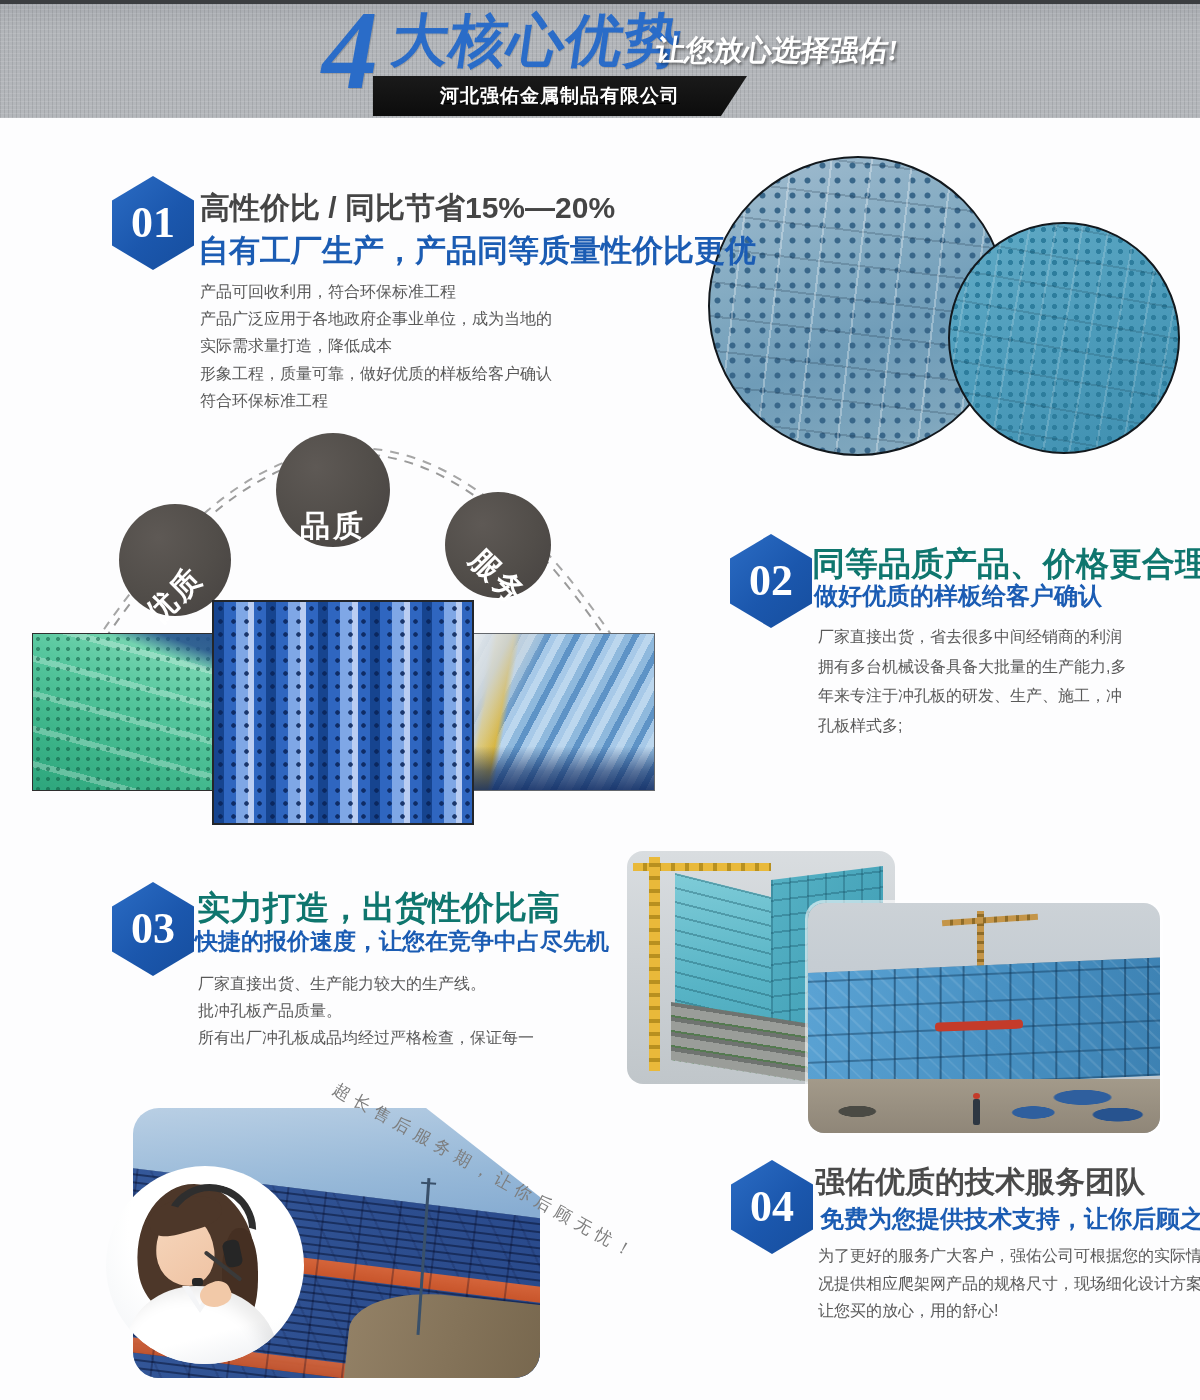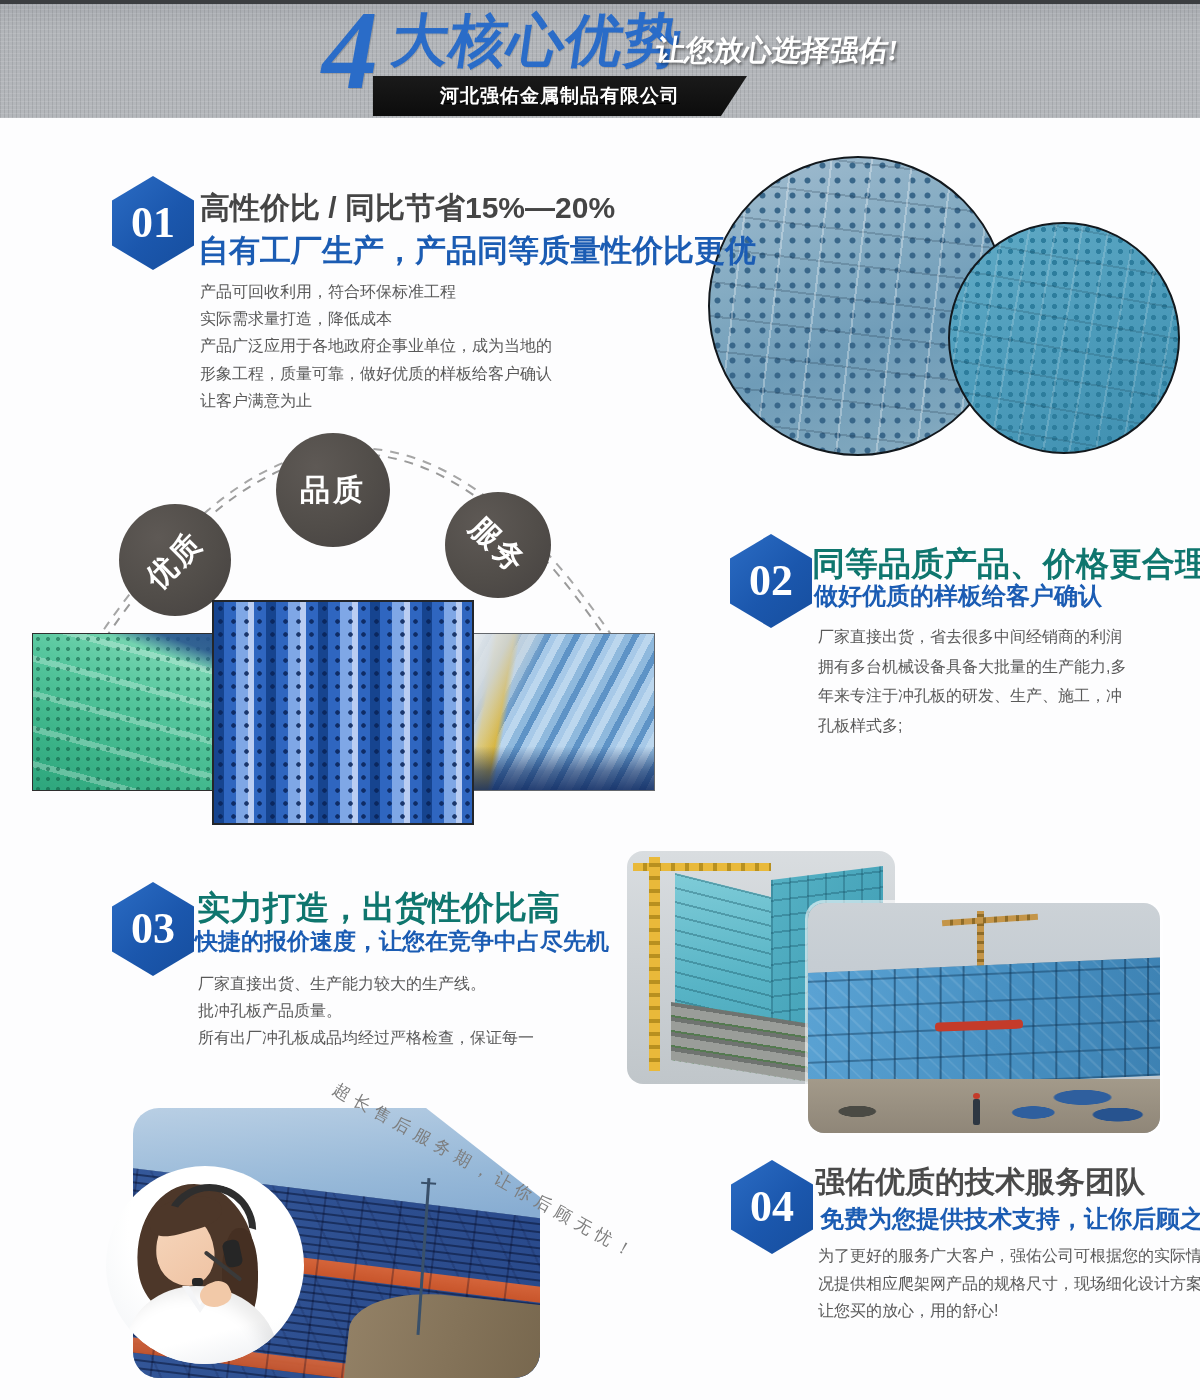--- a/index.html
+++ b/index.html
@@ -42,21 +42,21 @@
   .sec-sub{position:absolute;color:#1b5cb3;font-weight:700;white-space:nowrap;
     font-family:"Liberation Serif","DejaVu Serif",serif;z-index:5;}
   .sec-body{position:absolute;color:#595959;font-size:16px;line-height:1.7;z-index:5;}
   .sec-body p{margin:0;}
   .lh185{line-height:1.85;}
 
   
   .arc-svg{position:absolute;left:0;top:0;z-index:1;}
   .vcircle{position:absolute;border-radius:50%;z-index:3;
     background:radial-gradient(circle at 35% 30%,#5e5955 0%,#514d49 55%,#454140 100%);
-    color:#fff;display:flex;align-items:center;justify-content:center;
+    color:#fff;display:flex;align-items:flex-end;justify-content:center;
     font-weight:700;font-size:30px;letter-spacing:3px;}
   .vcircle .rot-up{transform:rotate(-45deg);}
   .vcircle .rot-down{transform:rotate(45deg);}
 
   
   .panel-circle{position:absolute;border-radius:50%;border:2px solid #12181d;}
   .pc-big{left:708px;top:156px;width:296px;height:296px;z-index:1;
     background:
       repeating-linear-gradient(97deg, rgba(255,255,255,.30) 0 2px, transparent 2px 40px),
       repeating-linear-gradient(7deg, rgba(20,40,60,.20) 0 2px, transparent 2px 34px),
@@ -195,24 +195,24 @@
     <path d="M 76 672 Q 356 222 638 676" fill="none" stroke="#a6a6a6" stroke-width="2" stroke-dasharray="9 8"></path>
   </svg>
 
   <div class="hex" style="left:112px;top:176px;">
     <span>01</span>
   </div>
   <div class="sec-title sans30" style="left:200px;top:188px;">高性价比 / 同比节省15%—20%</div>
   <div class="sec-sub" style="left:198px;top:230px;font-size:31px;">自有工厂生产，产品同等质量性价比更优</div>
   <div class="sec-body" style="left:200px;top:278px;width:445px;">
     <p>产品可回收利用，符合环保标准工程</p>
+    <p>产品广泛应用于各地政府企事业单位，成为当地的</p>
     <p>实际需求量打造，降低成本</p>
-    <p>产品广泛应用于各地政府企事业单位，成为当地的</p>
     <p>形象工程，质量可靠，做好优质的样板给客户确认</p>
-    <p>让客户满意为止</p>
+    <p>符合环保标准工程</p>
   </div>
 
   <div class="panel-circle pc-big"></div>
   <div class="panel-circle pc-small"></div>
 
   <div class="vcircle" style="left:276px;top:433px;width:114px;height:114px;">
     <span>品质</span>
   </div>
   <div class="vcircle" style="left:119px;top:504px;width:112px;height:112px;">
     <span class="rot-up">优质</span>

